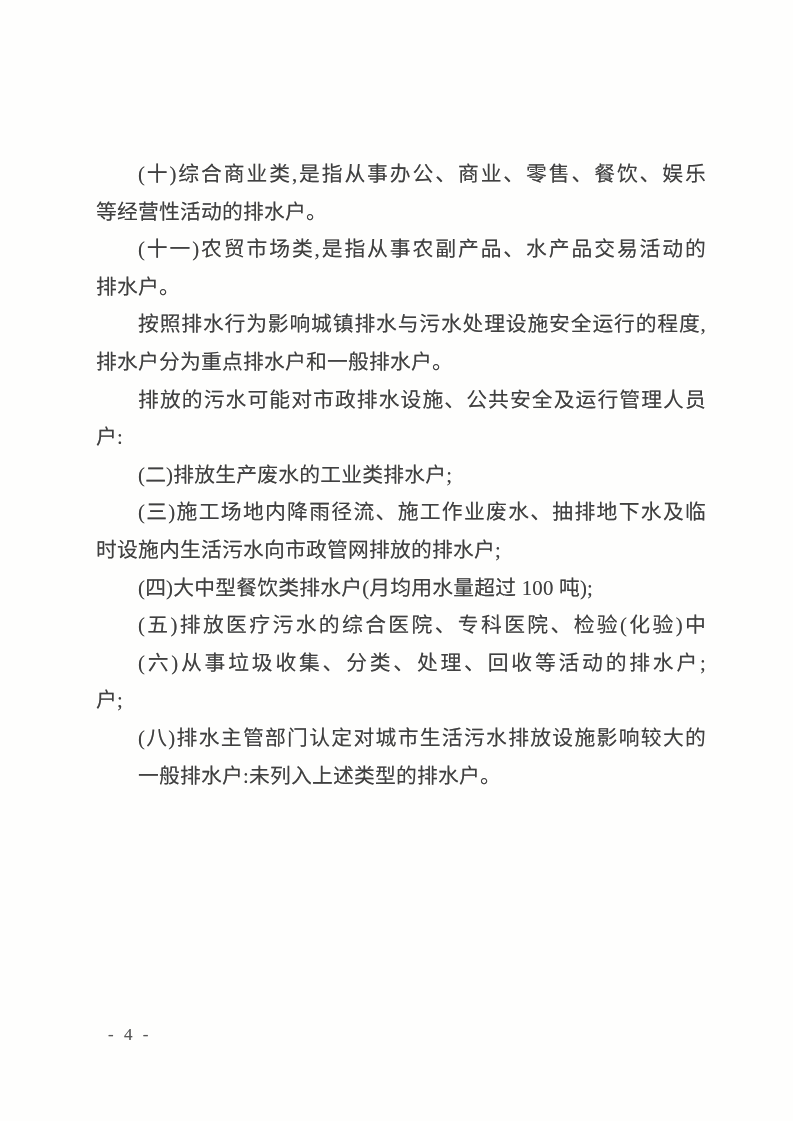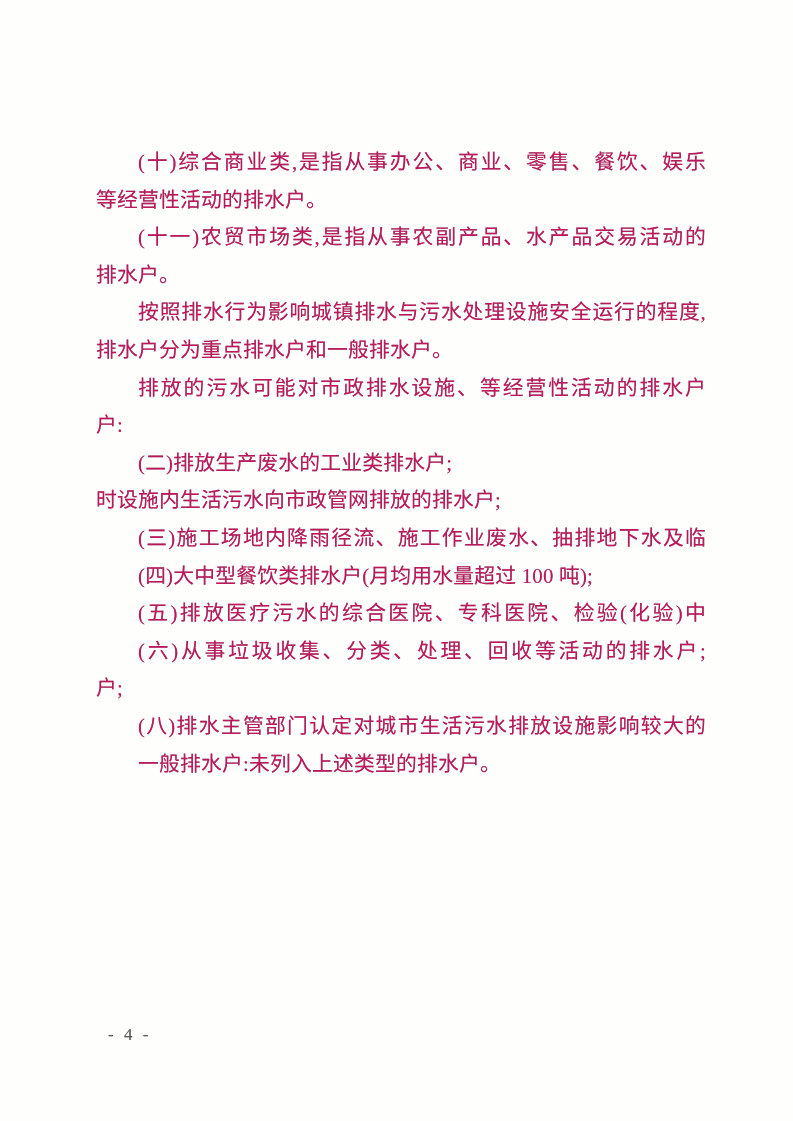--- a/index.html
+++ b/index.html
@@ -15,23 +15,23 @@
     font-family: "Liberation Serif", "DejaVu Serif", serif;
   }
   .sheet {
     position: absolute;
     inset: 0;
     background: #fefefd;
   }
   .doc-body {
     position: absolute;
     left: 96px;
-    top: 143px;
+    top: 155px;
     width: 610px;
-    color: #be185d;
+    color: #404040;
   }
   .line {
     font-size: 20.8px;
     line-height: 37.6px;
     height: 37.6px;
     letter-spacing: 0.2px;
     white-space: nowrap;
     text-shadow: 0 0 0.6px rgba(80, 80, 80, 0.55);
   }
   
@@ -59,25 +59,25 @@
 
 <div class="sheet">
 
   <div class="doc-body">
     <div class="line indent fill">(十)综合商业类,是指从事办公、商业、零售、餐饮、娱乐</div>
     <div class="line">等经营性活动的排水户。</div>
     <div class="line indent fill">(十一)农贸市场类,是指从事农副产品、水产品交易活动的</div>
     <div class="line">排水户。</div>
     <div class="line indent fill">按照排水行为影响城镇排水与污水处理设施安全运行的程度,</div>
     <div class="line">排水户分为重点排水户和一般排水户。</div>
-    <div class="line indent fill">排放的污水可能对市政排水设施、等经营性活动的排水户</div>
+    <div class="line indent fill">排放的污水可能对市政排水设施、公共安全及运行管理人员</div>
     <div class="line">户:</div>
     <div class="line indent">(二)排放生产废水的工业类排水户;</div>
+    <div class="line indent fill">(三)施工场地内降雨径流、施工作业废水、抽排地下水及临</div>
     <div class="line">时设施内生活污水向市政管网排放的排水户;</div>
-    <div class="line indent fill">(三)施工场地内降雨径流、施工作业废水、抽排地下水及临</div>
     <div class="line indent">(四)大中型餐饮类排水户(月均用水量超过 100 吨);</div>
     <div class="line indent fill">(五)排放医疗污水的综合医院、专科医院、检验(化验)中</div>
     <div class="line indent fill">(六)从事垃圾收集、分类、处理、回收等活动的排水户;</div>
     <div class="line">户;</div>
     <div class="line indent fill">(八)排水主管部门认定对城市生活污水排放设施影响较大的</div>
     <div class="line indent">一般排水户:未列入上述类型的排水户。</div>
   </div>
 
   <div class="page-footer">- 4 -</div>
 

